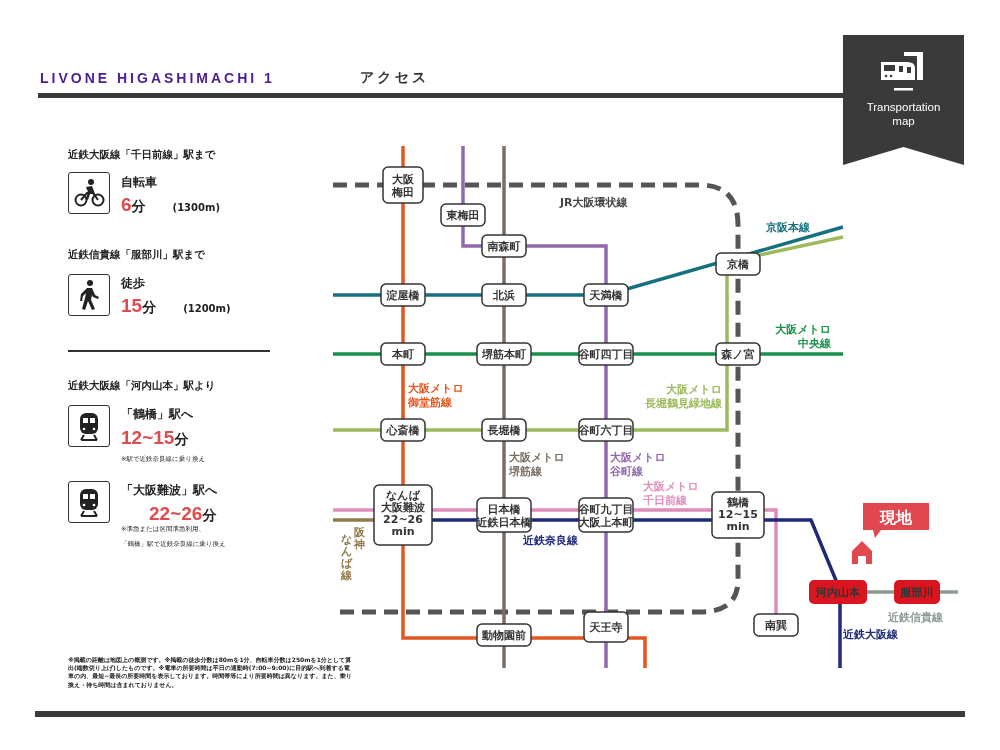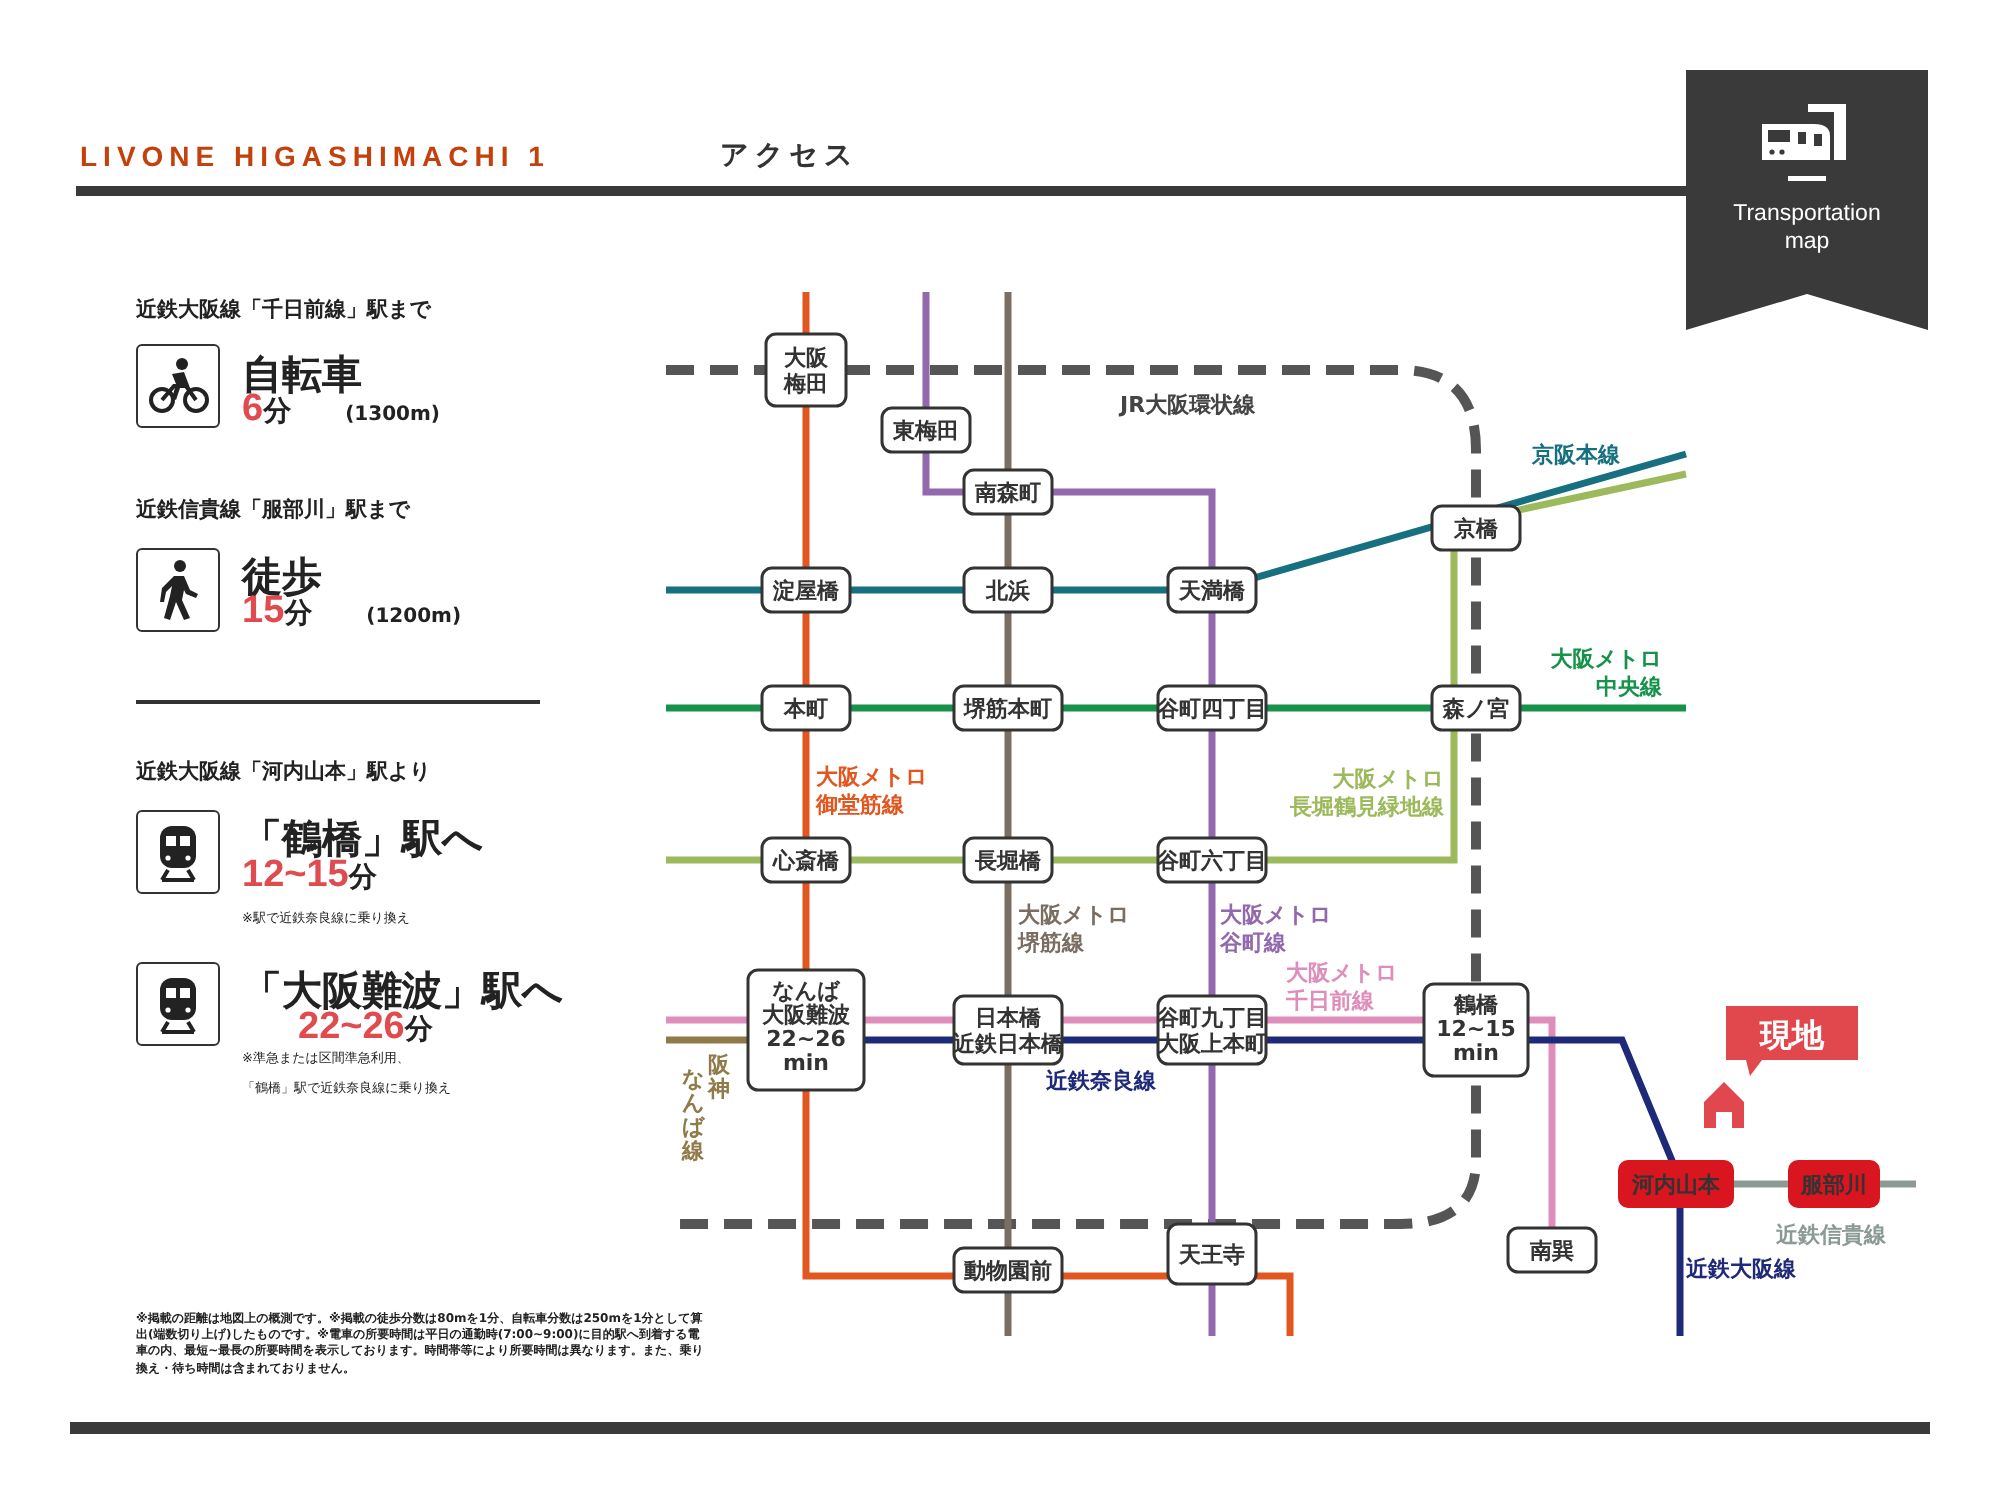--- a/index.html
+++ b/index.html
@@ -1,31 +1,31 @@
 <!DOCTYPE html>
 <html><head>
 <meta charset="utf-8">
 <style>
   html, body { margin:0; padding:0; }
   body { width:1000px; height:750px; background:#ffffff; position:relative; overflow:hidden;
          font-family:"DejaVu Sans", sans-serif; color:#222; }
   .hdr-title { position:absolute; left:40px; top:70px; font-family:"Liberation Sans", sans-serif;
-               font-weight:bold; font-size:14px; letter-spacing:3px; color:#c2410c; }
+               font-weight:bold; font-size:14px; letter-spacing:3px; color:#4c1d95; }
   .hdr-sub { position:absolute; left:360px; top:69px; font-size:14px; font-weight:bold; letter-spacing:3px; color:#333; }
   .hdr-rule { position:absolute; left:38px; top:93px; width:925px; height:5px; background:#3b3a3a; }
   .ftr-rule { position:absolute; left:35px; top:711px; width:930px; height:6px; background:#3b3a3a; }
   .badge { position:absolute; left:843px; top:35px; width:121px; height:130px; }
   .badge svg { position:absolute; left:0; top:0; }
   .badge-text { position:absolute; left:0; width:121px; top:65px; text-align:center; color:#fff;
                 font-family:"Liberation Sans", sans-serif; font-size:11.5px; line-height:14px; }
 
   .sec-label { position:absolute; left:68px; font-size:10.5px; font-weight:bold; color:#222; white-space:nowrap; }
   .icon-box { position:absolute; left:68px; width:42px; height:42px; border:1.5px solid #333; border-radius:3px; box-sizing:border-box; }
   .icon-box svg { position:absolute; left:4px; top:4px; }
-  .mode { position:absolute; left:121px; font-size:20px; font-weight:bold; color:#222; white-space:nowrap; }
+  .mode { position:absolute; left:121px; font-size:12px; font-weight:bold; color:#222; white-space:nowrap; }
   .time { position:absolute; left:121px; white-space:nowrap; }
   .time .num { color:#e04b4f; font-weight:bold; font-size:19px; font-family:"Liberation Sans", sans-serif; }
   .time .unit { color:#222; font-weight:bold; font-size:14px; }
   .time .dist { color:#222; font-weight:bold; font-size:10px;margin-left:27px; }
   .divider { position:absolute; left:68px; top:350px; width:202px; height:1.5px; background:#333; }
   .note-small { position:absolute; left:121px; font-size:6.5px; color:#222; line-height:9px; white-space:nowrap; }
   .footnote { position:absolute; left:68px; top:656px; width:285px; font-size:6px; line-height:8.2px; color:#222; font-weight:bold; }
 
   #map { position:absolute; left:0; top:0; }
   .st-text { font-family:"DejaVu Sans", sans-serif; font-weight:bold; font-size:11px; fill:#333; }

